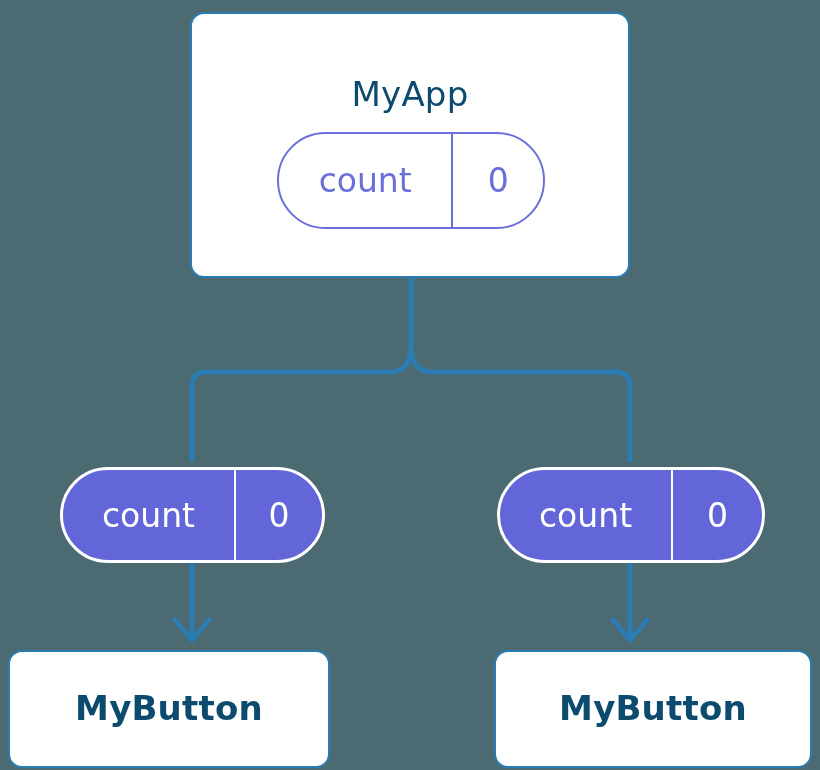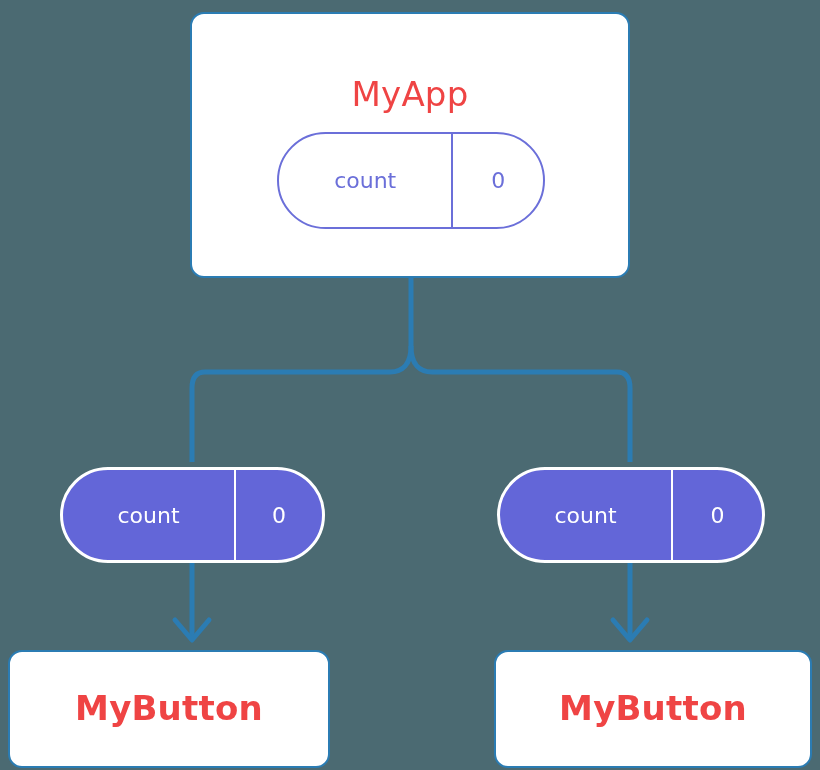--- a/index.html
+++ b/index.html
@@ -51,21 +51,21 @@
   #mybutton-box-right {
     left: 494px;
     top: 650px;
     width: 318px;
     height: 118px;
   }
   .comp-title {
     position: absolute;
     width: 100%;
     text-align: center;
-    color: #ef4444;
+    color: #0c4a6e;
     font-size: 34px;
     font-weight: 400;
     letter-spacing: 0.2px;
     white-space: nowrap;
   }
   #myapp-title {
     top: 60px;
     left: 0;
   }
   .mybutton-title {
@@ -79,21 +79,21 @@
     display: flex;
     align-items: stretch;
     box-sizing: border-box;
     border-radius: 999px;
     overflow: hidden;
   }
   .pill-key, .pill-val {
     display: flex;
     align-items: center;
     justify-content: center;
-    font-size: 22px;
+    font-size: 33px;
     font-weight: 400;
     box-sizing: border-box;
     white-space: nowrap;
   }
   
   .state-pill.outlined {
     border: 2px solid #6b6fd9;
     background: #ffffff;
   }
   .state-pill.outlined .pill-key {

